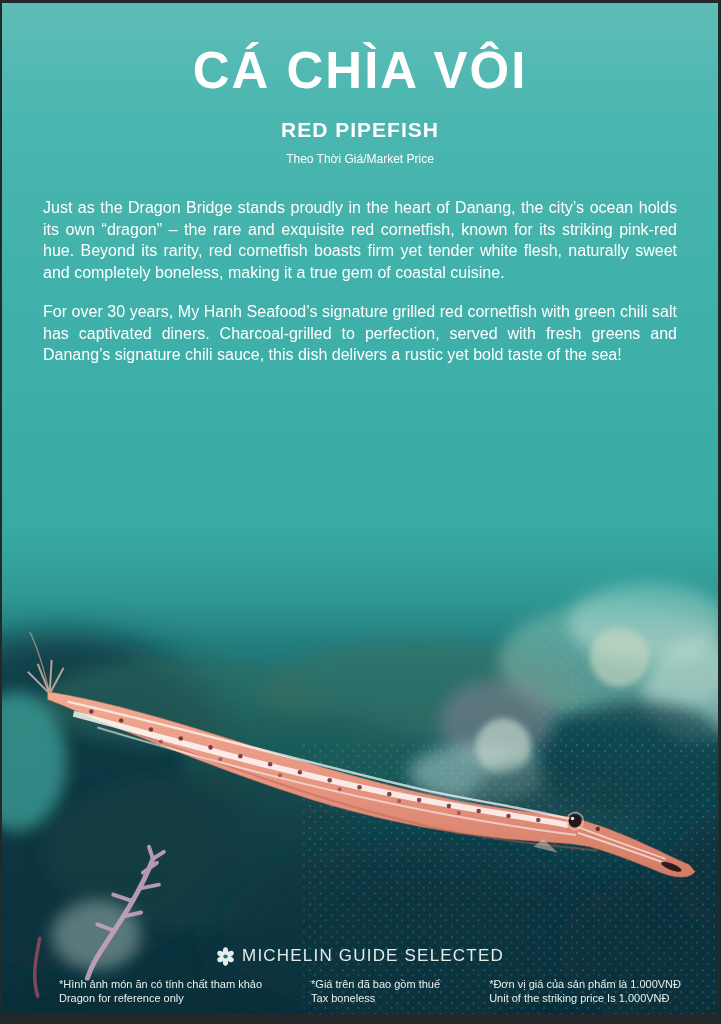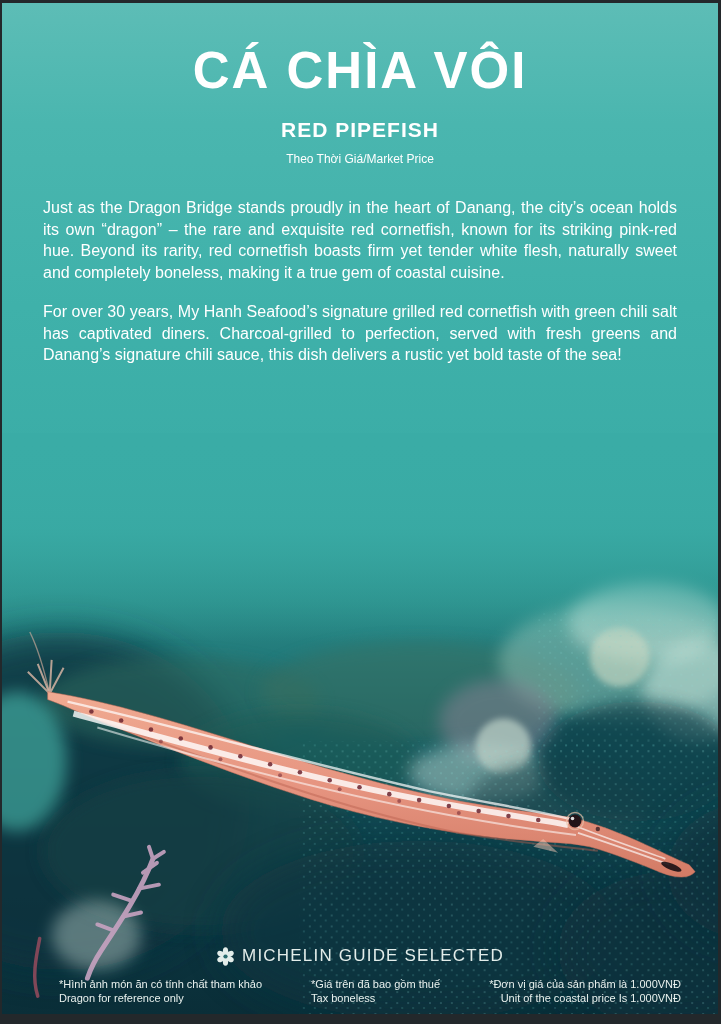--- a/index.html
+++ b/index.html
@@ -16,21 +16,21 @@
   .photo{position:absolute;left:0;right:0;top:430px;bottom:0;}
   .photo svg{display:block;width:100%;height:100%;}
   .michelin{position:absolute;left:0;right:0;top:943px;display:flex;align-items:center;justify-content:center;
     gap:7px;color:#e3edea;font-size:17px;font-weight:500;letter-spacing:1.2px;}
   .michelin .flower{width:19px;height:19px;flex:0 0 auto;}
   .footnotes{position:absolute;left:0;right:0;top:975px;display:flex;justify-content:space-between;
     padding:0 37px;box-sizing:border-box;color:#e9f1ee;font-size:11px;line-height:13.5px;margin-left:20px;}
   .fn{white-space:nowrap;}
   .fn.left{text-align:left;}
   .fn.center{}
-  .fn.right{text-align:right;}
+  .fn.right{text-align:left;}
   .fn div{display:block;}
 </style>
 </head>
 <body>
 
 <div class="page">
   <div class="canvas">
 
     <div class="header">
       <h1 class="title">CÁ CHÌA VÔI</h1>
@@ -189,18 +189,18 @@
       <div class="fn left">
         <div>*Hình ảnh món ăn có tính chất tham khảo</div>
         <div>Dragon for reference only</div>
       </div>
       <div class="fn center">
         <div>*Giá trên đã bao gồm thuế</div>
         <div>Tax boneless</div>
       </div>
       <div class="fn right">
         <div>*Đơn vị giá của sản phẩm là 1.000VNĐ</div>
-        <div>Unit of the coastal price Is 1.000VNĐ</div>
+        <div>Unit of the striking price Is 1.000VNĐ</div>
       </div>
     </div>
 
   </div>
 </div>
 
 </body></html>

